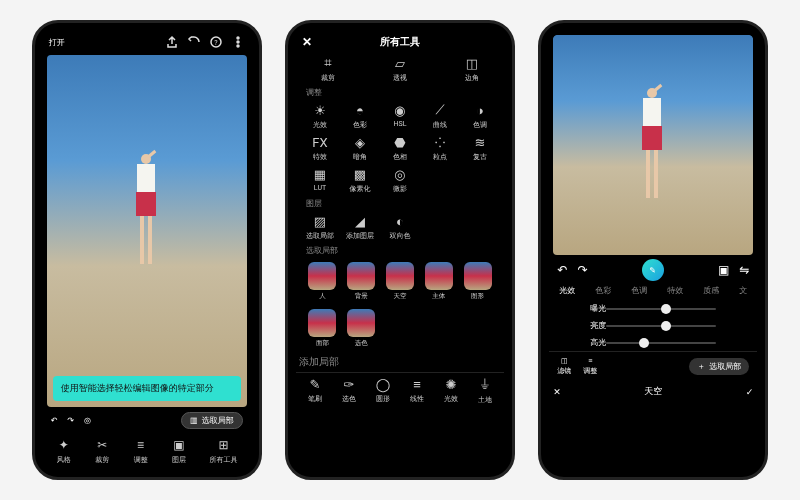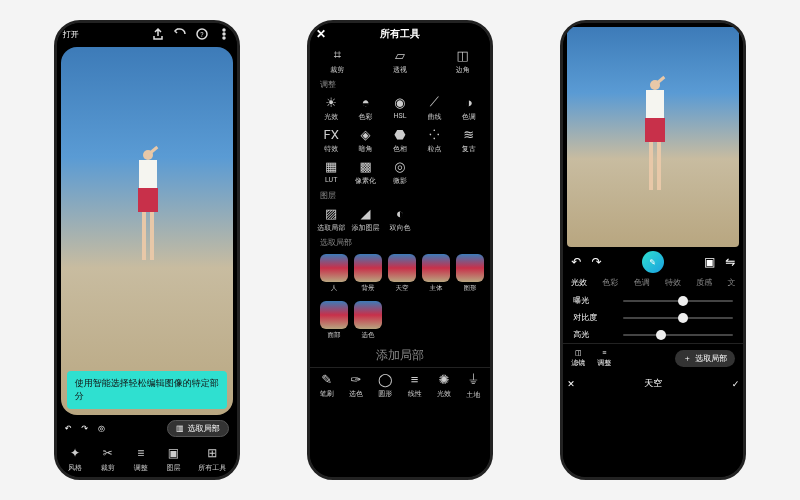--- a/index.html
+++ b/index.html
@@ -7,26 +7,27 @@
     background: #f4f4f4;
     font-family: -apple-system, "Segoe UI", Roboto, sans-serif;
     display: flex;
     justify-content: space-around;
     align-items: center;
     height: 500px;
     width: 800px;
     padding: 15px 20px;
   }
   .phone {
-    width: 186px;
+    width: 230px;
     height: 460px;
     background: #000;
     border-radius: 26px;
     border: 3px solid #222;
     position: relative;
+    padding: 8px;
     display: flex;
     flex-direction: column;
     color: #fff;
     overflow: hidden;
   }
   .screen {
     flex: 1;
     background: #000;
     border-radius: 18px;
     overflow: hidden;
@@ -40,21 +41,21 @@
     justify-content: space-between;
     align-items: center;
     padding: 4px 6px;
     height: 22px;
   }
   .p1-top-right { display: flex; gap: 8px; }
   .p1-top-right span, .icon-btn { display:inline-flex; align-items:center; justify-content:center; }
   .photo {
     flex: 1;
     margin: 2px 4px;
-    border-radius: 16px;
+    border-radius: 4px;
     background: linear-gradient(to bottom,
        #3d7bb8 0%, #5a9bd4 30%, #c8bca0 60%, #b8a680 100%);
     position: relative;
     overflow: hidden;
   }
   .figure {
     position: absolute;
     left: 42%;
     top: 28%;
     width: 30px;
@@ -101,41 +102,41 @@
   .grid-row.center { justify-content:center; gap:20px;}
   .cell { flex:1; display:flex; flex-direction:column; align-items:center; gap:2px; font-size:7px; color:#ccc;}
   .cell .ic { font-size:13px; height:16px; display:flex; align-items:center;}
   .thumb-row { display:flex; gap:6px; padding:4px 10px;}
   .thumb { flex:1; display:flex; flex-direction:column; align-items:center; gap:2px;}
   .thumb .sq {
     width:28px; height:28px; border-radius:6px;
     background:linear-gradient(to bottom,#3d7bb8 0%,#c8304a 50%,#b8a680 100%);
   }
   .thumb span { font-size:6.5px; color:#ccc;}
-  .addlayer { text-align:center; font-size:12px; color:#888; padding:3px;}
+  .addlayer { text-align:left; font-size:10px; color:#888; padding:3px;}
   .p2-bottom { display:flex; justify-content:space-around; padding:4px 2px; height:34px; border-top:1px solid #222;}
   
   .p3-photo {
     height:220px; margin:4px;
     background: linear-gradient(to bottom,#3d7bb8 0%,#5a9bd4 30%,#c8bca0 60%,#b8a680 100%);
     border-radius:4px; position:relative;
   }
   .p3-toolbar {
     display:flex; justify-content:space-between; align-items:center;
     padding:4px 8px; height:22px;
   }
   .p3-toolbar-left, .p3-toolbar-right { display:flex; gap:10px; font-size:12px;}
   .dot-btn {
     width:22px;height:22px;border-radius:50%;
     background:linear-gradient(135deg,#2fe0d0,#1aa0e0);
     display:flex;align-items:center;justify-content:center;
   }
   .p3-tabs { display:flex; justify-content:space-around; font-size:8px; color:#888; padding:4px 0;}
   .p3-tabs span.active { color:#fff;}
-  .ctrl-row { display:flex; align-items:center; justify-content:space-between; padding:3px 10px; font-size:8px;}
+  .ctrl-row { display:flex; align-items:center; justify-content:center; padding:3px 10px; font-size:8px;}
   .slider-track { width:110px; height:2px; background:#444; border-radius:2px; position:relative;}
   .slider-knob { position:absolute; top:-4px; width:10px; height:10px; background:#eee; border-radius:50%;}
   .p3-bottombar {
     display:flex; justify-content:space-between; align-items:center;
     padding:6px 8px; height:30px; border-top:1px solid #222;
   }
   .mini-tool { display:flex; flex-direction:column; align-items:center; font-size:7px; gap:1px;}
   .addlayer-chip { background:#333; border-radius:10px; padding:3px 8px; font-size:8px; display:flex; gap:4px; align-items:center;}
   .p3-label { text-align:center; font-size:9px; padding:4px; display:flex; justify-content:space-between; align-items:center;}
   svg { stroke:#ddd; fill:none; stroke-width:1.5;}
@@ -421,21 +422,21 @@
     <span>质感</span>
     <span>文</span>
   </div>
   <div class="ctrl-row">
     <span>曝光</span>
     <div class="slider-track">
           <div class="slider-knob" style="left:50%"></div>
         </div>
   </div>
   <div class="ctrl-row">
-    <span>对比度</span>
+    <span>亮度</span>
     <div class="slider-track">
           <div class="slider-knob" style="left:50%"></div>
         </div>
   </div>
   <div class="ctrl-row">
     <span>高光</span>
     <div class="slider-track">
           <div class="slider-knob" style="left:30%"></div>
         </div>
   </div>

